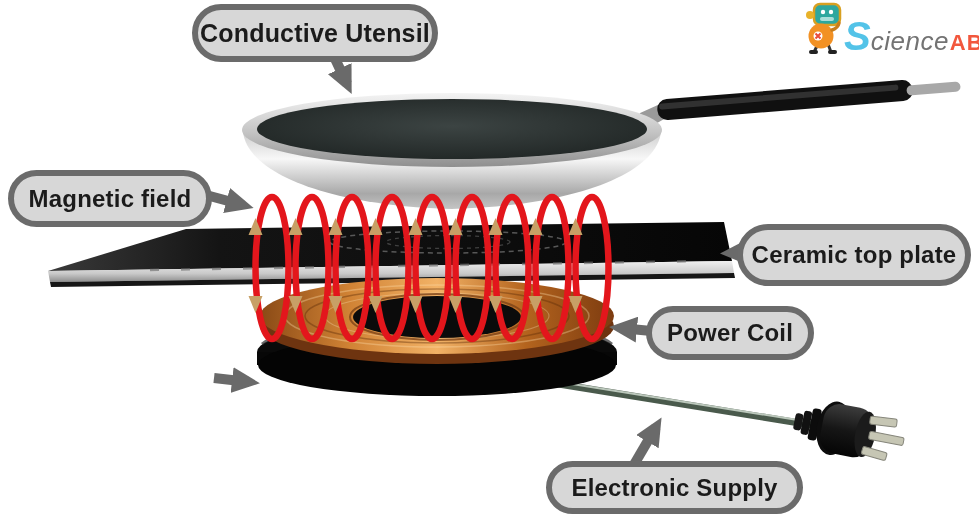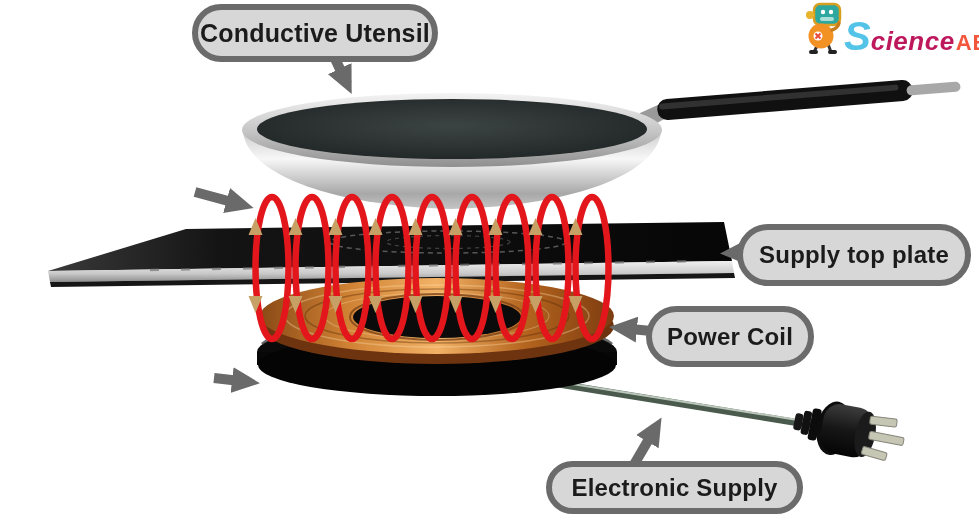--- a/index.html
+++ b/index.html
@@ -12,30 +12,30 @@
     position:absolute;box-sizing:border-box;
     background:#d7d7d7;border:6px solid #6b6b6b;border-radius:34px;
     display:flex;align-items:center;justify-content:center;
     color:#1b1b1b;font-weight:bold;font-size:24px;letter-spacing:.2px;
     white-space:nowrap;z-index:5;
   }
   .bubble span{display:block;}
   #bubble-conductive{left:192px;top:4px;width:246px;height:58px;font-size:25px;}
   #bubble-magfield{left:8px;top:170px;width:204px;height:57px;}
   #bubble-ceramic{left:737px;top:224px;width:234px;height:62px;}
-  #bubble-powercoil{left:646px;top:306px;width:168px;height:61px;}
+  #bubble-powercoil{left:646px;top:306px;width:168px;height:54px;}
   #bubble-electromagnet{left:32px;top:352px;width:198px;height:59px;}
   #bubble-supply{left:546px;top:461px;width:257px;height:53px;}
   #logo{
     position:absolute;left:798px;top:2px;height:54px;z-index:6;
     display:flex;align-items:center;
   }
   #logo .wordmark{display:flex;align-items:baseline;margin-left:-6px;}
   #logo .big-s{font-size:40px;font-weight:bold;font-style:italic;color:#53c3e8;line-height:1;}
-  #logo .rest{font-size:26px;font-weight:bold;font-style:italic;color:#be185d;letter-spacing:.5px;margin-top:24px;}
+  #logo .rest{font-size:26px;font-weight:normal;font-style:italic;color:#737373;letter-spacing:.5px;margin-top:24px;}
   #logo .abc{font-size:22px;font-weight:bold;color:#f2573d;letter-spacing:1px;margin-left:1px;}
 </style>
 </head>
 <body>
 
 <div id="stage">
 
   <svg id="artwork" width="979" height="524" viewBox="0 0 979 524">
     <defs>
       <linearGradient id="rimGrad" x1="0" y1="0" x2="0" y2="1">
@@ -174,22 +174,25 @@
       <path d="M 752 252 L 731 253" marker-end="url(#arrowHead)"></path>
       <path d="M 662 332 L 620 328" marker-end="url(#arrowHead)"></path>
       <path d="M 214 378 L 249 382" marker-end="url(#arrowHead)"></path>
       <path d="M 632 468 L 656 427" marker-end="url(#arrowHead)"></path>
     </g>
   </svg>
 
   <div class="bubble" id="bubble-conductive">
     <span>Conductive Utensil</span>
   </div>
+  <div class="bubble" id="bubble-magfield">
+    <span>Magnetic field</span>
+  </div>
   <div class="bubble" id="bubble-ceramic">
-    <span>Supply top plate</span>
+    <span>Ceramic top plate</span>
   </div>
   <div class="bubble" id="bubble-powercoil">
     <span>Power Coil</span>
   </div>
   <div class="bubble" id="bubble-supply">
     <span>Electronic Supply</span>
   </div>
 
   <div id="logo">
     <svg width="52" height="54" viewBox="0 0 52 54">

